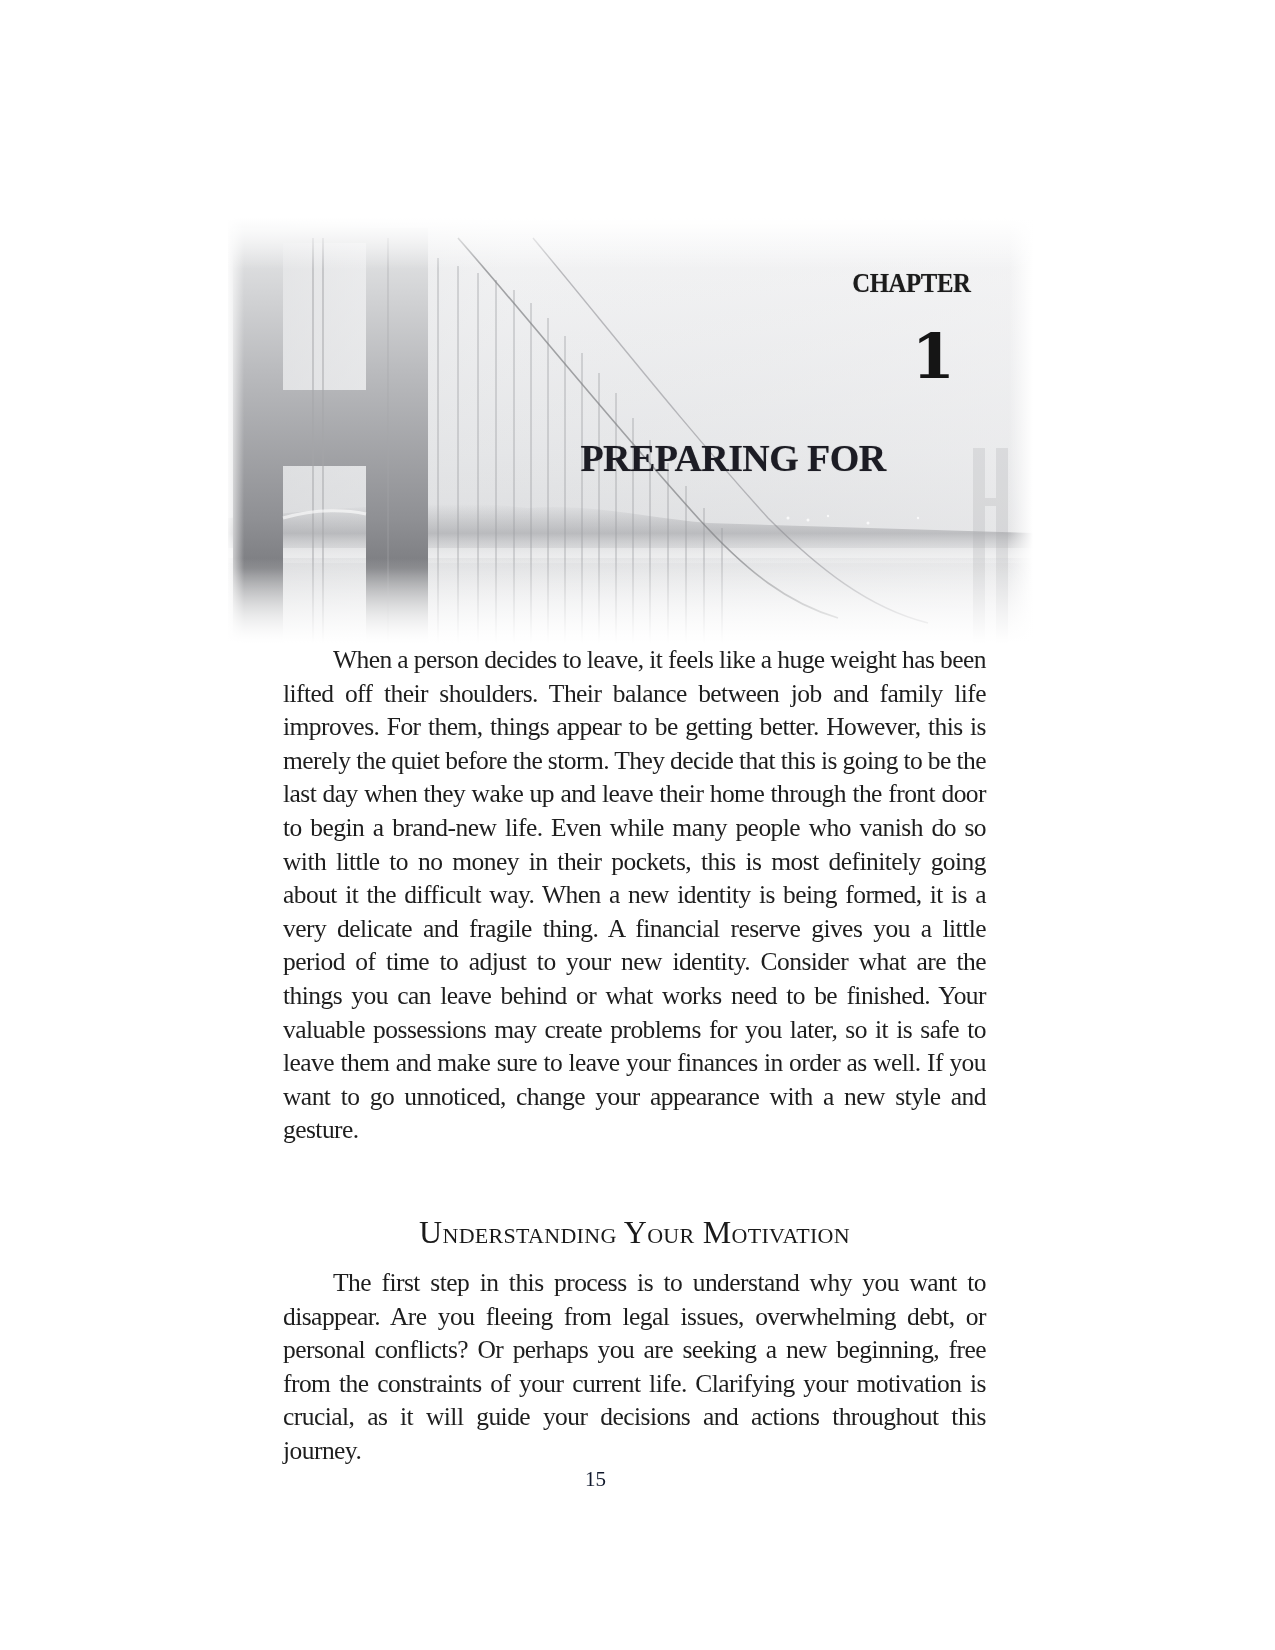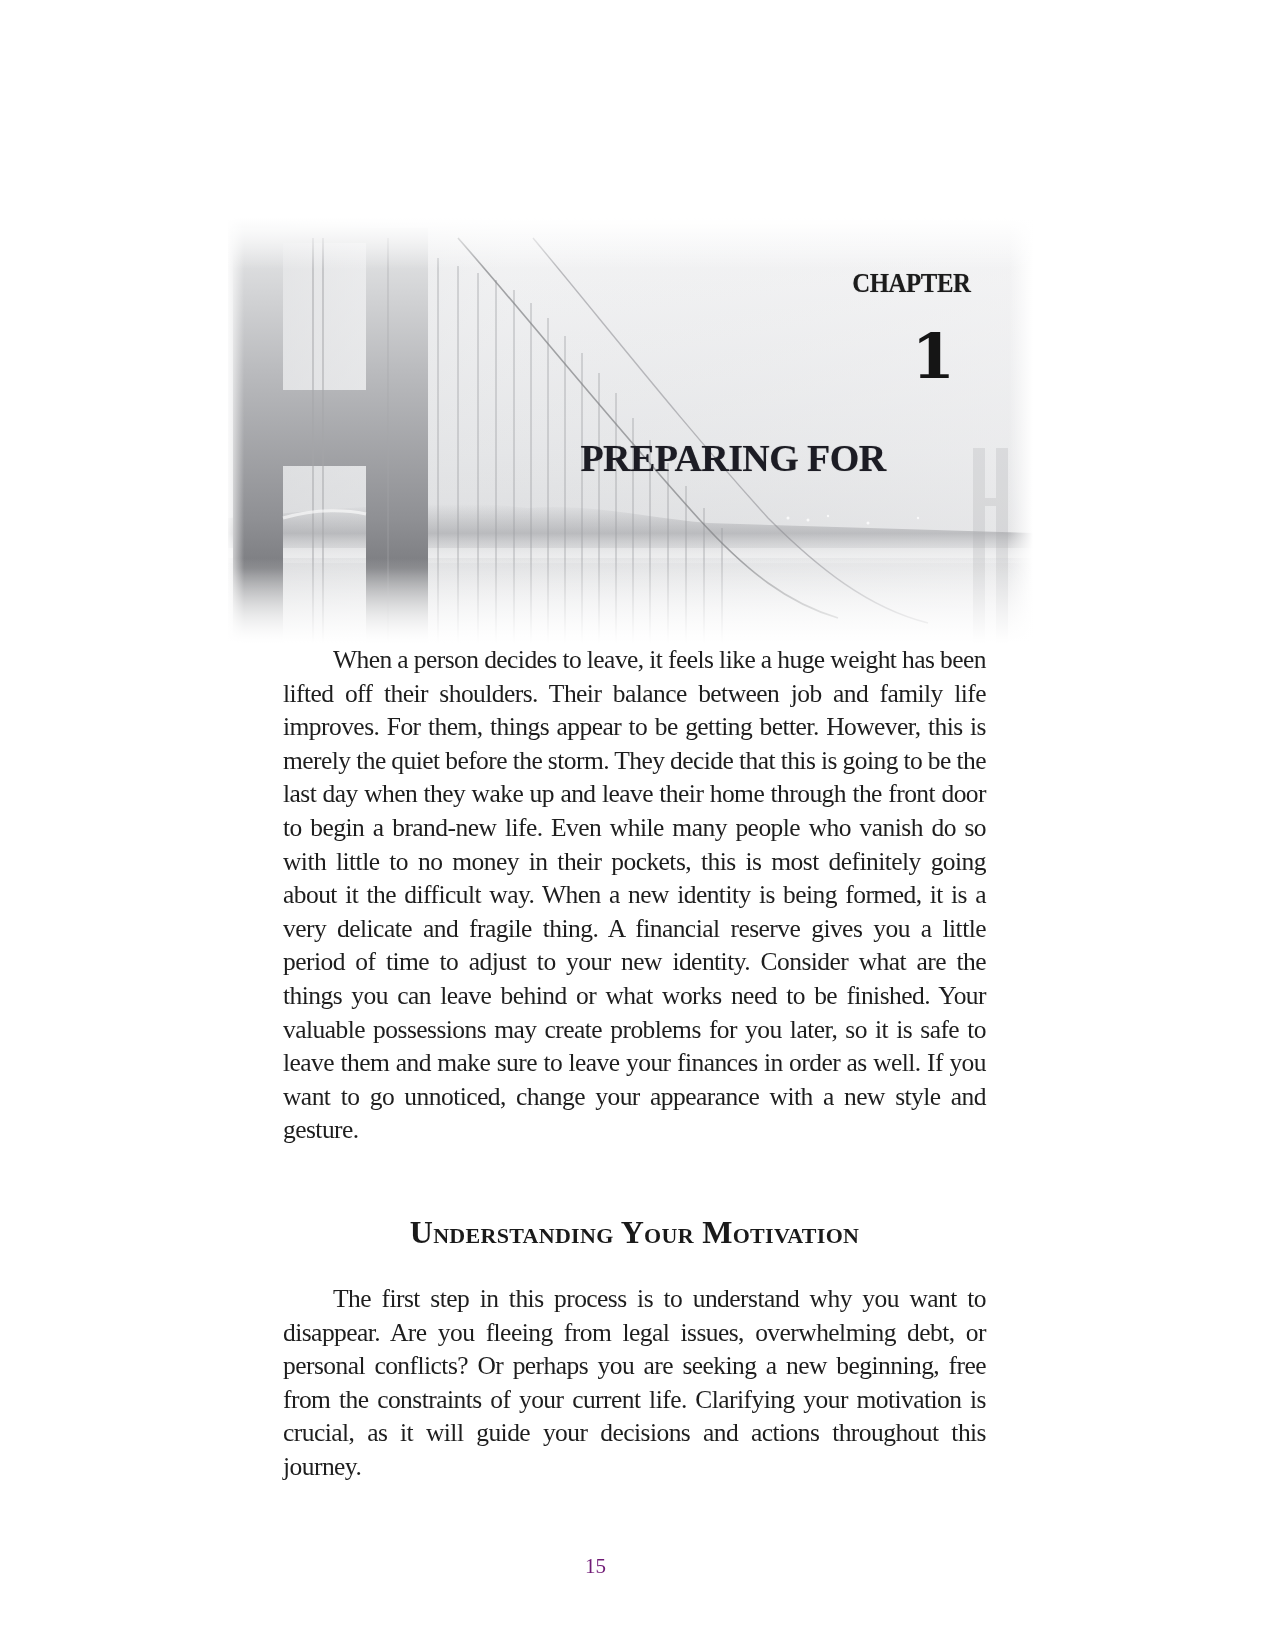--- a/index.html
+++ b/index.html
@@ -46,35 +46,35 @@
 
     
     .body-text {
       position: absolute; left: 283px; width: 703px;
       font-family: Liberation Serif, serif;
       font-size: 25.5px; line-height: 33.6px; color: #1e1e1e;
       text-align: justify; letter-spacing: -0.55px; word-spacing: -0.5px;
       margin: 0;
     }
     .body-text.p1 { top: 643px; text-indent: 50px; }
-    .body-text.p2 { top: 1266px; text-indent: 50px; margin-top: 16px; }
+    .body-text.p2 { top: 1266px; text-indent: 50px; }
 
     .section-heading {
       position: absolute; left: 283px; width: 703px; top: 1212px;
       text-align: center;
       font-family: "Liberation Serif", "DejaVu Serif", serif;
-      font-weight: bold; font-size: 32px; line-height: 40px;
+      font-weight: normal; font-size: 32px; line-height: 40px;
       font-variant: small-caps; letter-spacing: 0.3px;
       color: #1a1a1a; margin: 0;
     }
 
     .page-number {
-      position: absolute; left: 0; width: 1191px; top: 1554px; text-align: center;
+      position: absolute; left: 0; width: 1191px; top: 1467px; text-align: center;
       font-family: "Liberation Serif", "DejaVu Serif", serif;
-      font-size: 21px; color: #701a75;
+      font-size: 21px; color: #0f172a;
     }
   </style>
 </head>
 <body>
 
 <div class="page">
 
   <div class="banner">
     <svg class="bg" viewBox="0 0 805 425" xmlns="http://www.w3.org/2000/svg">
       <defs>

